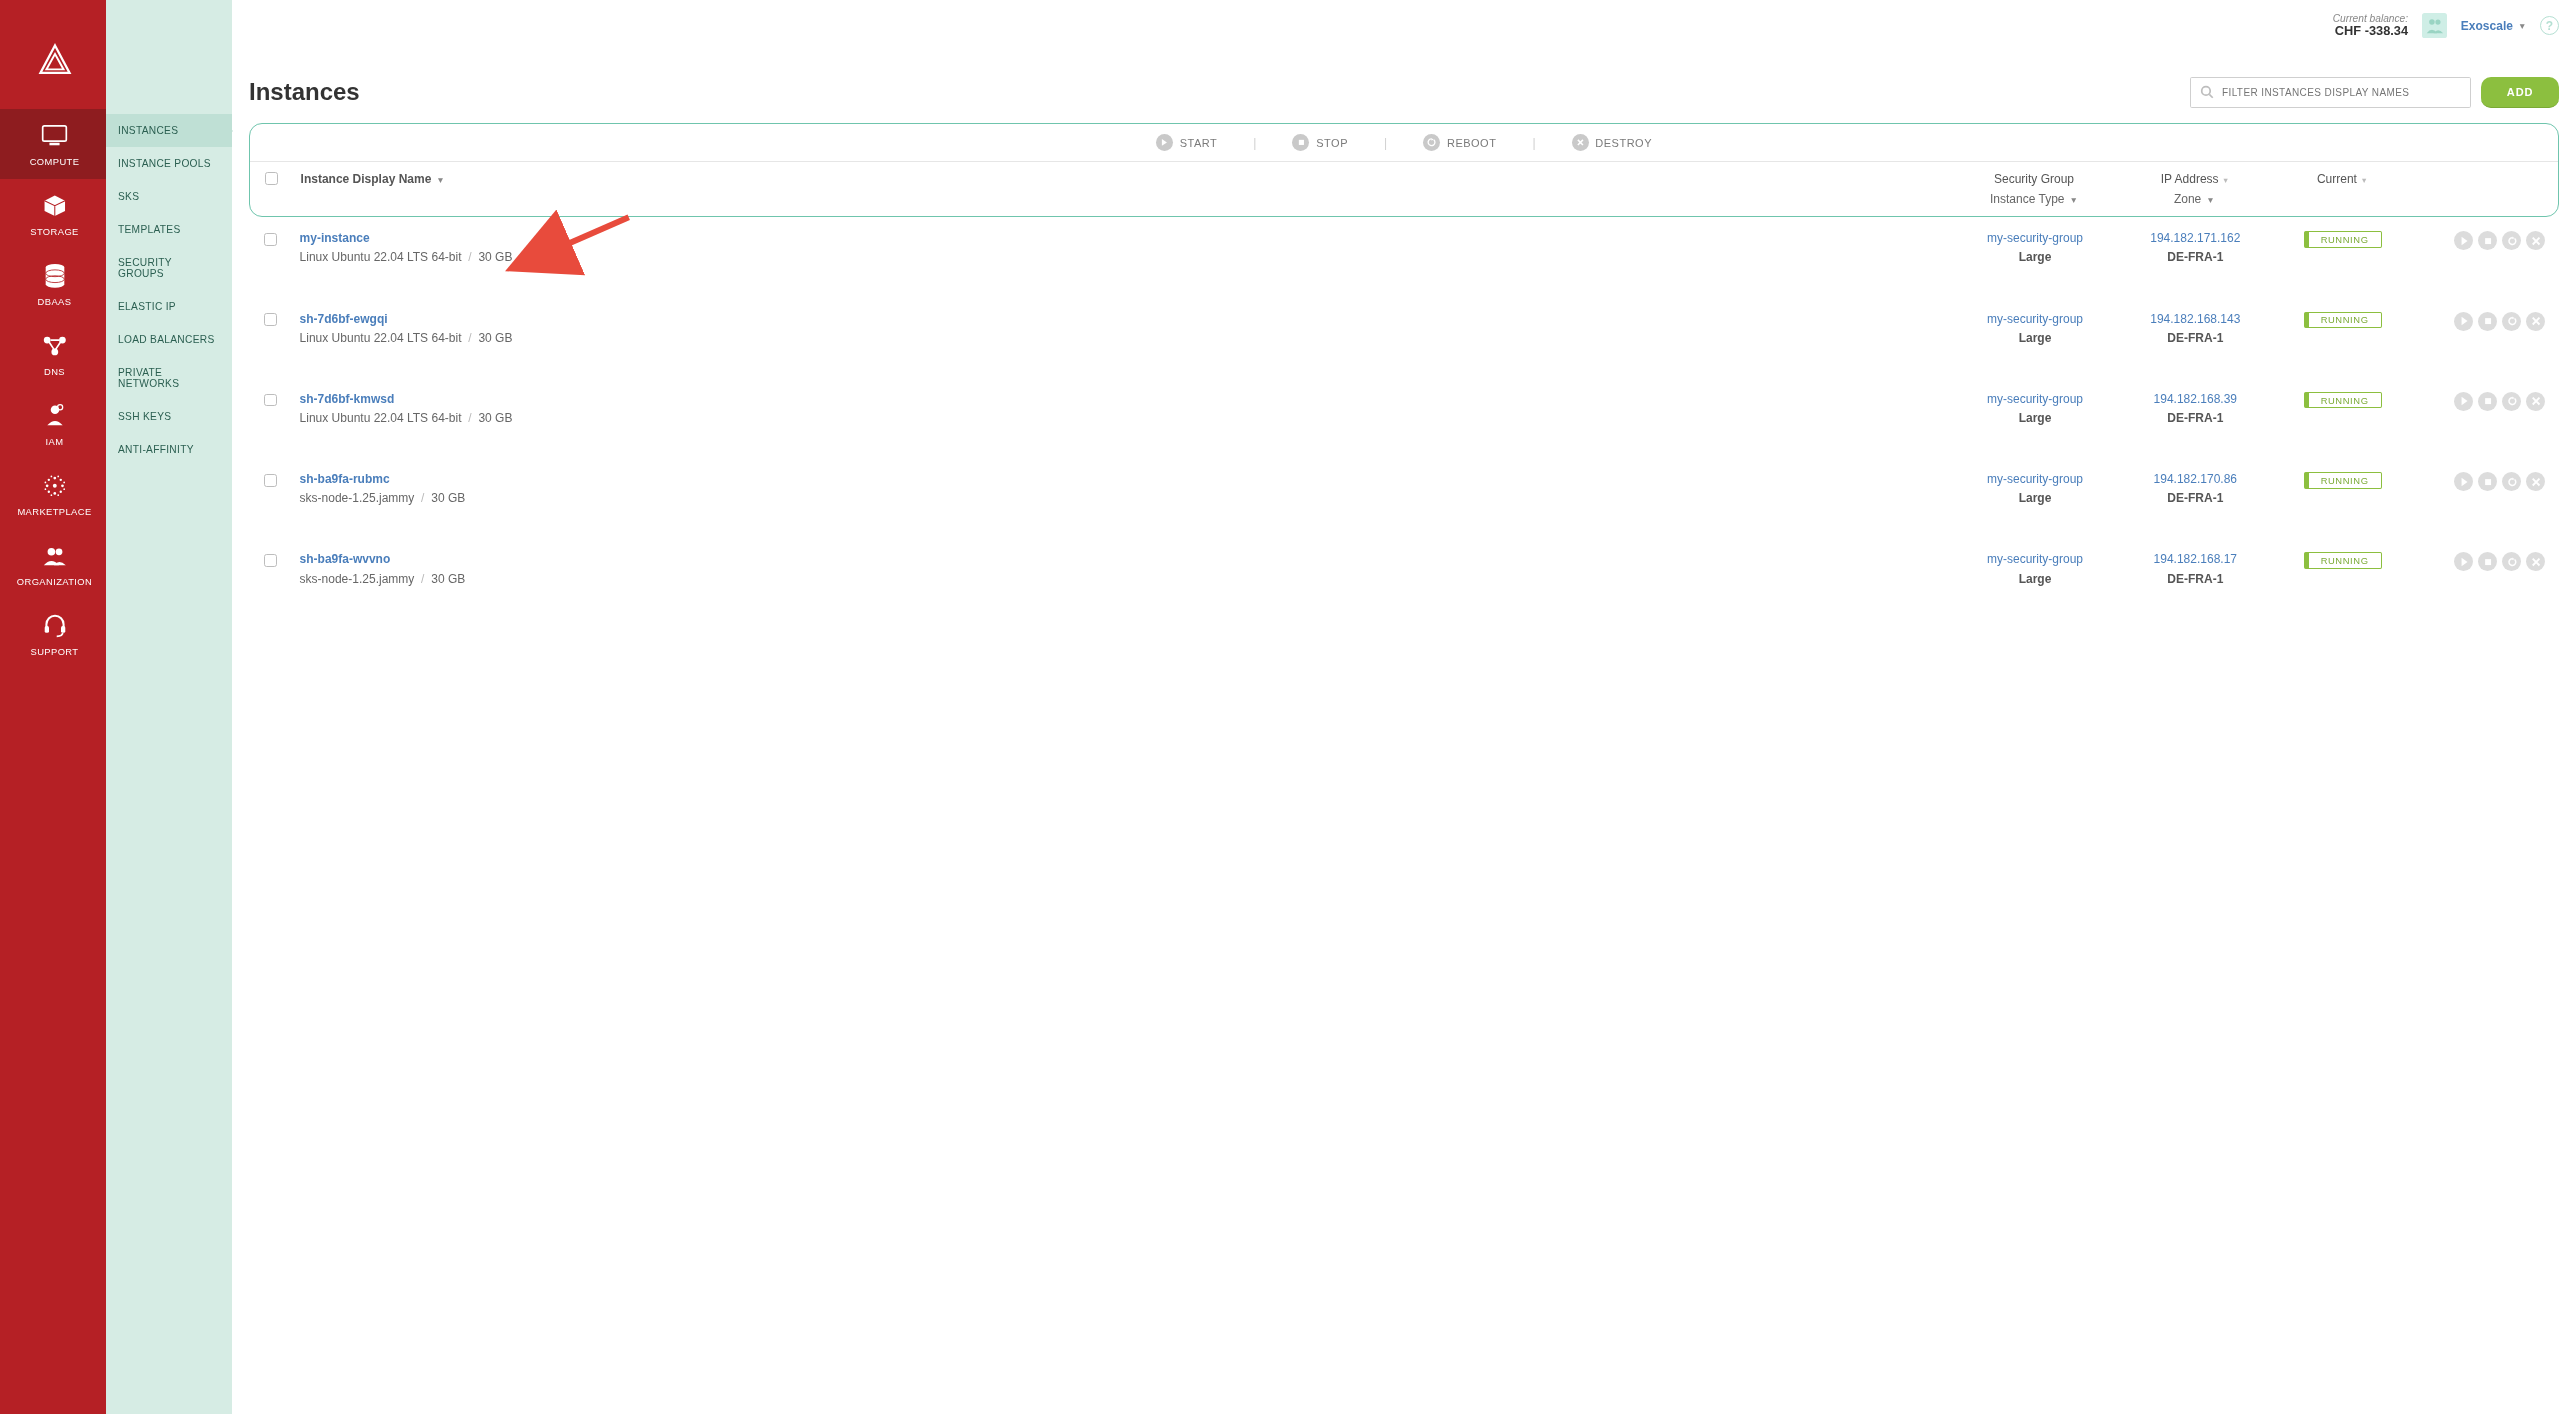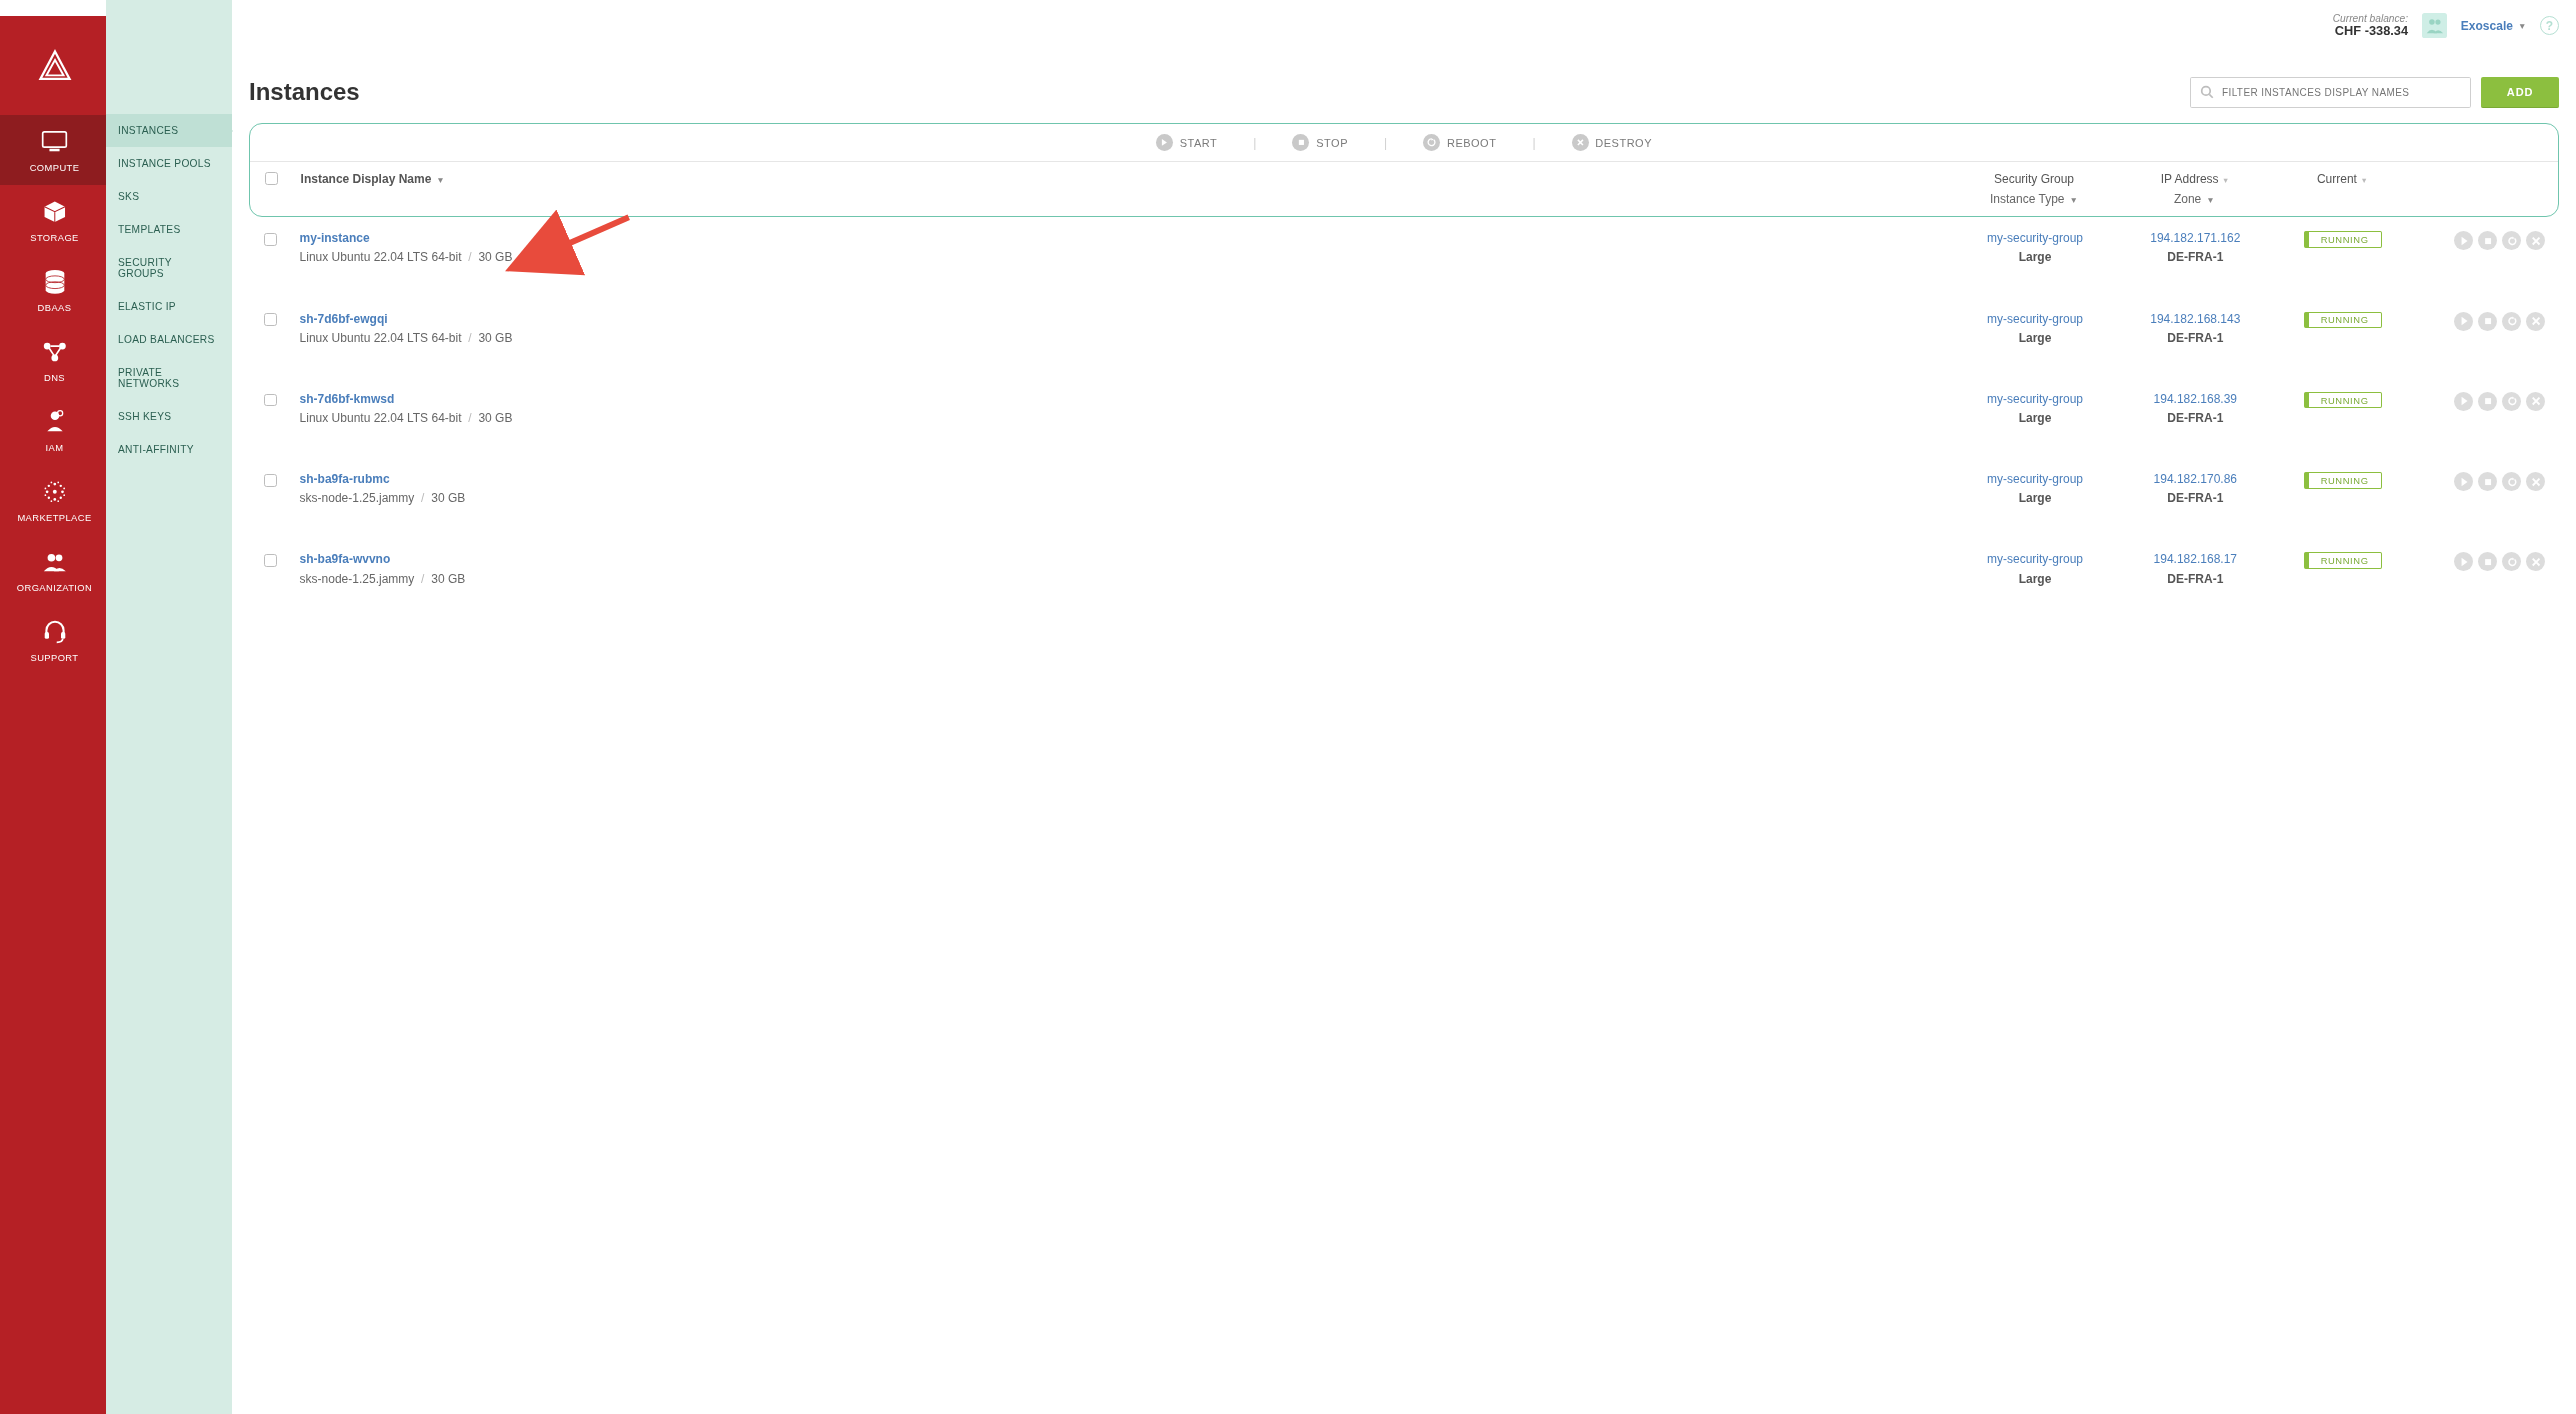--- a/index.html
+++ b/index.html
@@ -21,24 +21,24 @@
     margin:0;
     font-family:"Helvetica Neue", Arial, sans-serif;
     font-size:12px;
     color:var(--text);
     background:#fff;
     overflow-x:hidden;
   }
 
   
   .rail{
-    position:fixed; left:0; top:16px; bottom:0; width:109px;
+    position:fixed; left:0; top:0; bottom:0; width:109px;
     background:var(--red);
     display:flex; flex-direction:column; align-items:stretch;
-    padding-top:0;
+    padding-top:10px;
   }
   .rail-logo{
     height:99px; display:flex; align-items:center; justify-content:center;
   }
   .rail-item{
     display:flex; flex-direction:column; align-items:center; justify-content:center;
     height:70px; color:#fff; cursor:pointer; font-size:9.4px; letter-spacing:0.4px;
   }
   .rail-item.active{ background:var(--red-dark); position:relative;}
   .rail-item.active::after{
@@ -98,21 +98,21 @@
   .filter-box{
     display:flex; align-items:center; gap:6.8px;
     width:281px; height:31px; border:0.9px solid #cfcfcf; border-radius:1.7px; padding:0 8.5px;
   }
   .filter-box input{
     border:none; outline:none; flex:1; font-size:10px; letter-spacing:0.4px;
     text-transform:uppercase; color:#888;
   }
   .add-btn{
     height:31px; padding:0 25.6px; background:var(--green); color:#fff;
-    border:none; border-bottom:1.7px solid var(--green-dark); border-radius:2px;
+    border:none; border-bottom:1.7px solid var(--green-dark); border-radius:10px;
     font-weight:700; letter-spacing:0.9px; cursor:pointer; font-size:11px;
   }
 
   
   .panel{
     border:0.9px solid var(--teal-border); border-radius:2.6px; overflow:hidden;
   }
   .bulk-bar{
     display:flex; align-items:center; justify-content:center; gap:24px;
     padding:10.2px 0; border-bottom:0.9px solid #e6e6e6;

